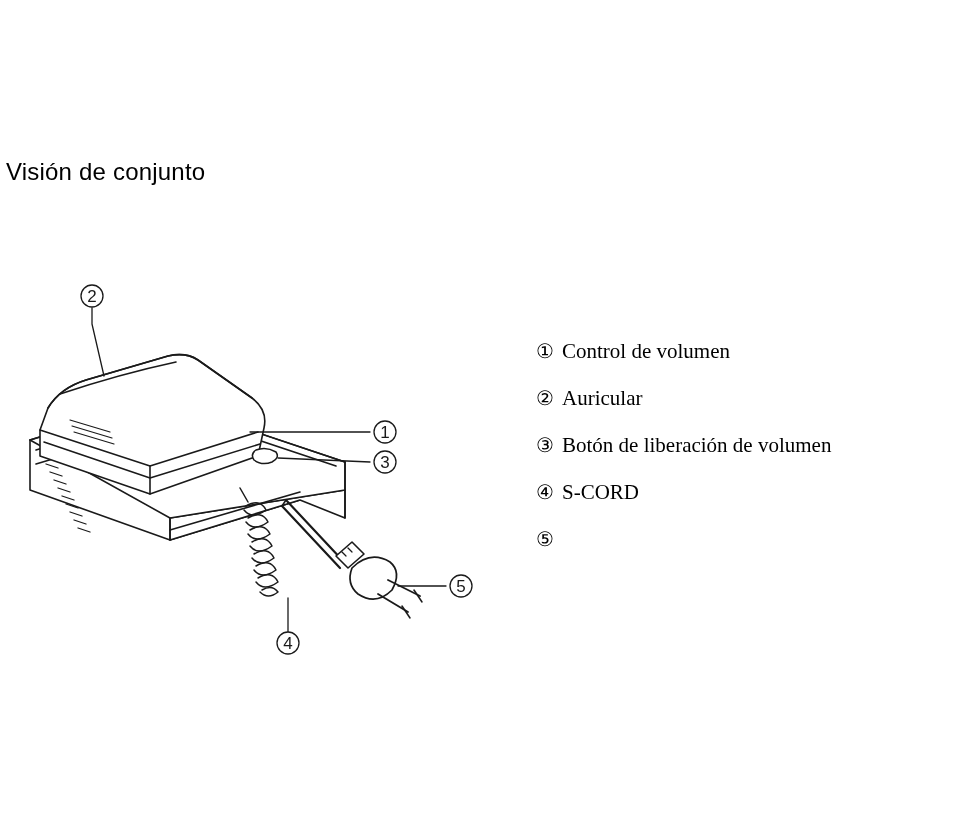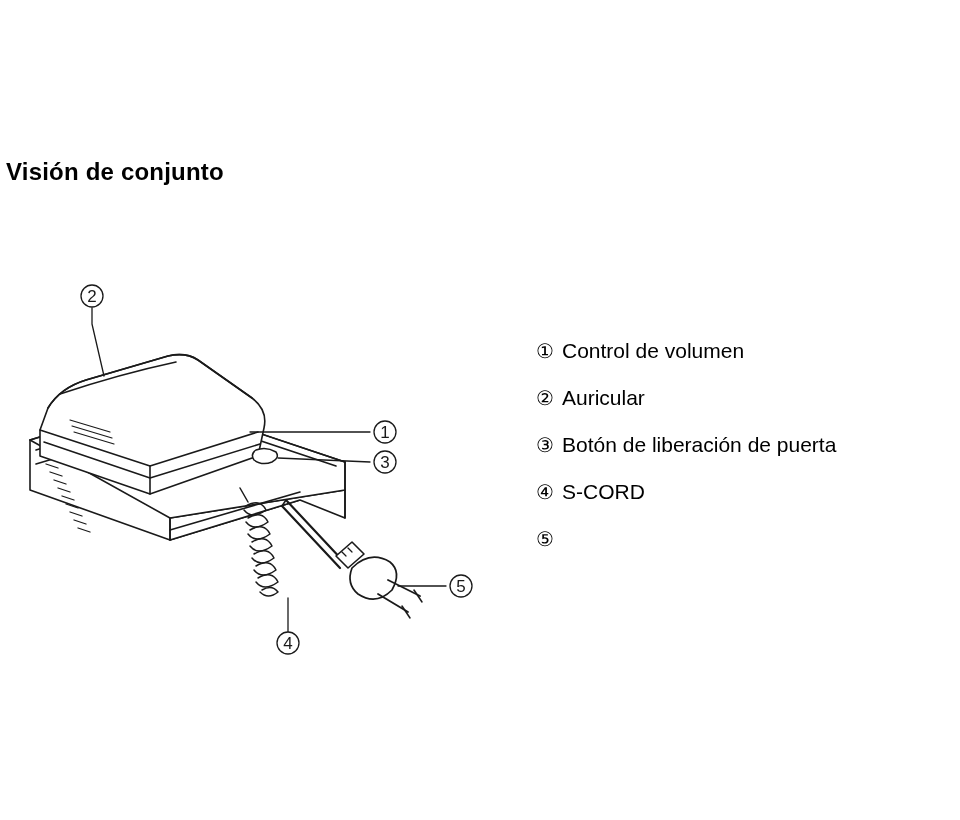--- a/index.html
+++ b/index.html
@@ -20,21 +20,21 @@
     left: 0;
     top: 0;
     width: 960px;
     height: 820px;
   }
   .page-title {
     position: absolute;
     left: 6px;
     top: 158px;
     font-size: 24px;
-    font-weight: bold;
+    font-weight: normal;
     letter-spacing: 0.2px;
     color: #000;
   }
   .figure-area {
     position: absolute;
     left: 0px;
     top: 250px;
     width: 520px;
     height: 420px;
   }
@@ -55,20 +55,21 @@
   .legend-num {
     display: inline-block;
     width: 26px;
     flex: 0 0 26px;
     font-size: 20px;
     color: #000;
   }
   .legend-label {
     color: #000;
     font-size: 21px;
+    font-family: Liberation Serif, serif;
   }
   svg { display: block; }
   .callout-num {
     font-size: 17px;
     font-family: "Liberation Sans", sans-serif;
   }
 </style>
 </head>
 <body>
 
@@ -183,21 +184,21 @@
     <div class="legend-item">
       <span class="legend-num">①</span>
       <span class="legend-label">Control de volumen</span>
     </div>
     <div class="legend-item">
       <span class="legend-num">②</span>
       <span class="legend-label">Auricular</span>
     </div>
     <div class="legend-item">
       <span class="legend-num">③</span>
-      <span class="legend-label">Botón de liberación de puerta</span>
+      <span class="legend-label">Botón de liberación de volumen</span>
     </div>
     <div class="legend-item">
       <span class="legend-num">④</span>
       <span class="legend-label">S-CORD</span>
     </div>
     <div class="legend-item">
       <span class="legend-num">⑤</span>
     </div>
   </div>
 

